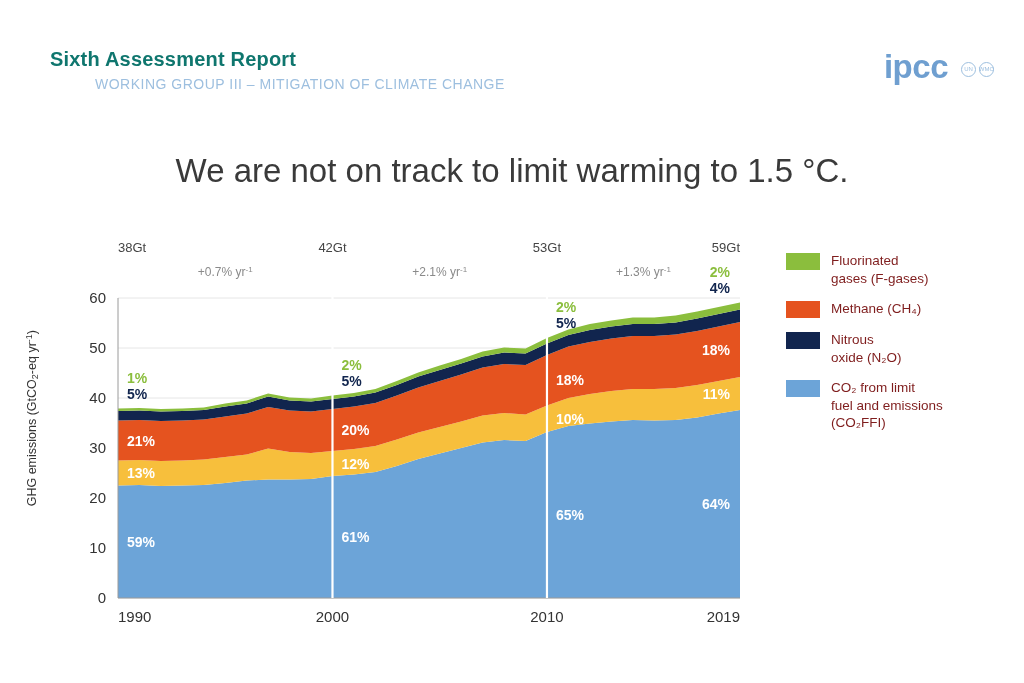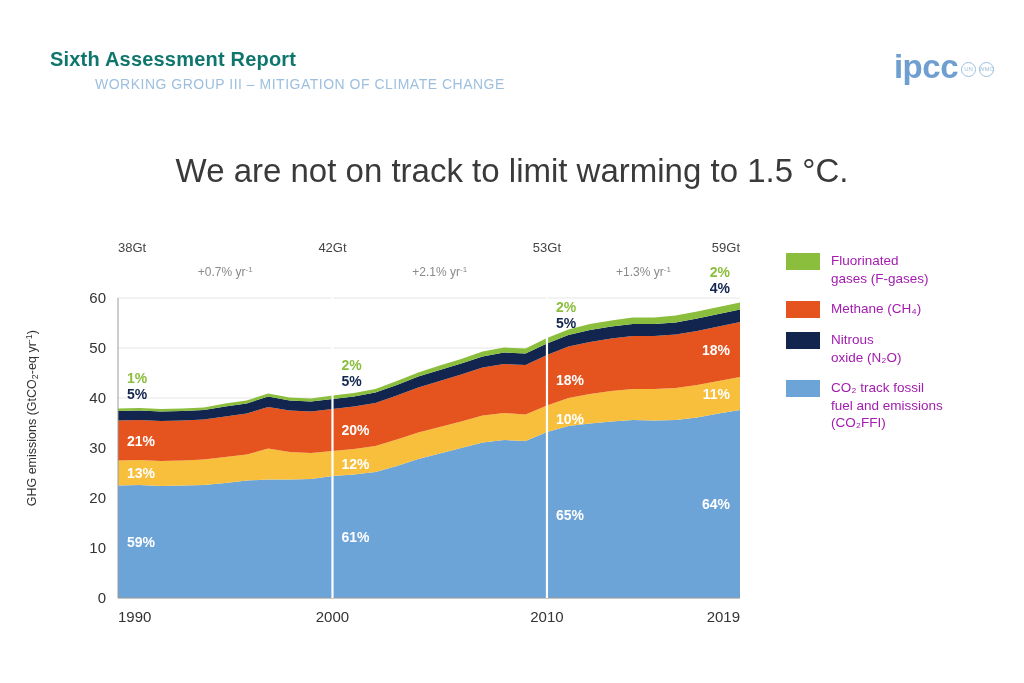--- a/index.html
+++ b/index.html
@@ -17,21 +17,21 @@
     position:absolute;left:50px;top:48px;
     font-size:20px;font-weight:bold;color:#0f766e;
     letter-spacing:.2px;
   }
   .hdr-sub{
     position:absolute;left:51px;top:76px;
     font-size:14px;color:#9dbfdf;letter-spacing:.5px;margin-left:44px;
   }
   .logo{
     position:absolute;right:30px;top:52px;
-    display:flex;align-items:flex-end;gap:3px;
+    display:flex;align-items:flex-end;gap:13px;
   }
   .logo-word{
     font-size:33px;font-weight:bold;color:#6f9fd0;
     line-height:.9;letter-spacing:-.5px;
   }
   .logo-badges{display:flex;gap:3px;padding-bottom:5px;}
   .badge{
     width:13px;height:13px;border-radius:50%;
     border:1.2px solid #9dbfdf;
     display:flex;align-items:center;justify-content:center;
@@ -54,21 +54,21 @@
     transform:rotate(-90deg);
     font-size:12.5px;color:#333;
   }
   .sub{font-size:.72em;vertical-align:-.25em;}
   .sup{font-size:.72em;vertical-align:.45em;}
 
   
   #legend{position:absolute;left:786px;top:252px;width:235px;}
   .leg-item{display:flex;align-items:flex-start;margin-bottom:13px;}
   .swatch{width:34px;height:17px;flex:0 0 34px;margin-right:11px;margin-top:1px;}
-  .leg-txt{font-size:13.5px;color:#a21caf;line-height:1.30;}
+  .leg-txt{font-size:13.5px;color:#7f1d1d;line-height:1.30;}
 </style>
 </head>
 <body>
 
 <div id="page">
 
   <div class="hdr-title">Sixth Assessment Report</div>
   <div class="hdr-sub">WORKING GROUP III – MITIGATION OF CLIMATE CHANGE</div>
 
   <div class="logo">
@@ -164,20 +164,20 @@
       <div class="leg-item">
         <div class="swatch" style="background: rgb(17, 37, 78);"></div>
         <div class="leg-txt">
           <div>Nitrous</div>
           <div>oxide (N₂O)</div>
         </div>
       </div>
       <div class="leg-item">
         <div class="swatch" style="background: rgb(108, 164, 216);"></div>
         <div class="leg-txt">
-          <div>CO₂ track fossil</div>
+          <div>CO₂ from limit</div>
           <div>fuel and emissions</div>
           <div>(CO₂FFI)</div>
         </div>
       </div>
     </div>
 
 </div>
 
 </body></html>

